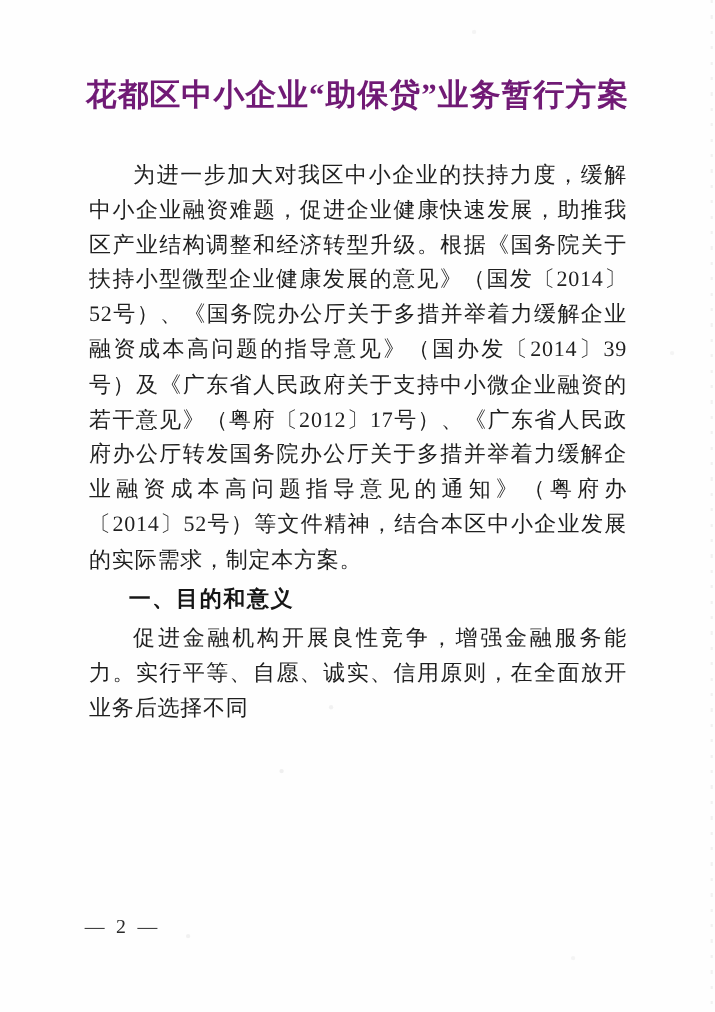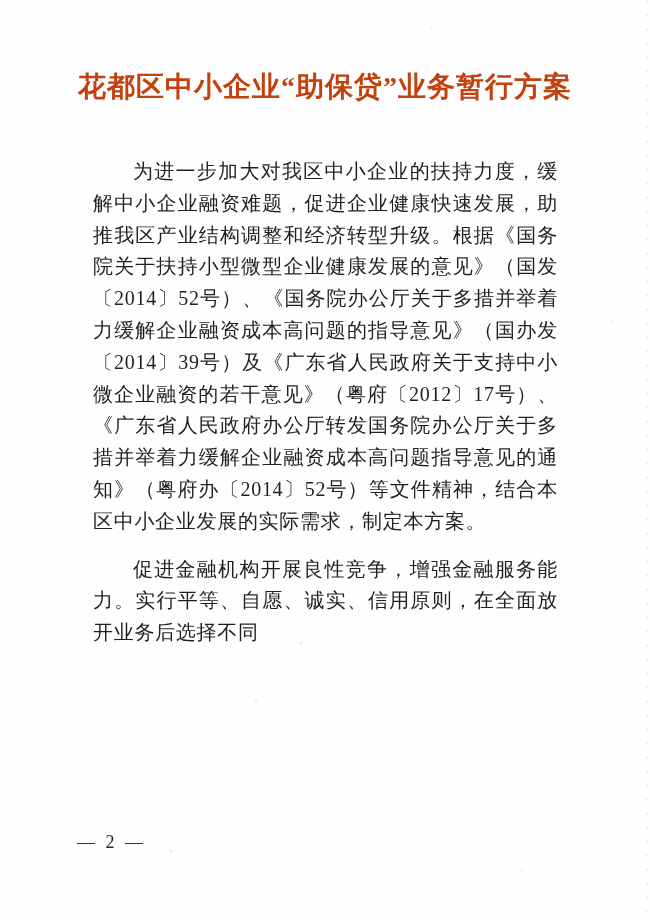--- a/index.html
+++ b/index.html
@@ -50,32 +50,32 @@
     pointer-events: none;
   }
   .doc-title {
     margin: 0;
     padding-top: 68px;
     font-size: 28px;
     line-height: 38px;
     font-weight: bold;
     text-align: center;
     letter-spacing: 1px;
-    color: #c2410c;
+    color: #701a75;
   }
   .content {
     padding: 34px 76px 0 77px;
     font-size: 20px;
     line-height: 31.8px;
     letter-spacing: 0.7px;
     text-align: justify;
     text-justify: inter-ideograph;
   }
   .content p {
-    margin: 16px;
+    margin: 4px;
     text-indent: 2em;
   }
   .section-heading {
     margin: 0;
     text-indent: 2em;
     font-size: 20px;
     line-height: 31.8px;
     font-weight: bold;
     font-family: "Liberation Sans", "DejaVu Sans", sans-serif;
     letter-spacing: 1.5px;
@@ -95,20 +95,21 @@
 <body>
 
 <div class="page">
   <div class="speckles"></div>
 
   <h1 class="doc-title">花都区中小企业“助保贷”业务暂行方案</h1>
 
   <div class="content">
     <p>为进一步加大对我区中小企业的扶持力度，缓解中小企业融资难题，促进企业健康快速发展，助推我区产业结构调整和经济转型升级。根据《国务院关于扶持小型微型企业健康发展的意见》（国发〔2014〕52号）、《国务院办公厅关于多措并举着力缓解企业融资成本高问题的指导意见》（国办发〔2014〕39号）及《广东省人民政府关于支持中小微企业融资的若干意见》（粤府〔2012〕17号）、《广东省人民政府办公厅转发国务院办公厅关于多措并举着力缓解企业融资成本高问题指导意见的通知》（粤府办〔2014〕52号）等文件精神，结合本区中小企业发展的实际需求，制定本方案。</p>
 
+    <h2 class="section-heading">一、目的和意义</h2>
 
 
 
     <p>促进金融机构开展良性竞争，增强金融服务能力。实行平等、自愿、诚实、信用原则，在全面放开业务后选择不同</p>
   </div>
 
   <div class="page-number">— 2 —</div>
 </div>
 
 </body></html>

